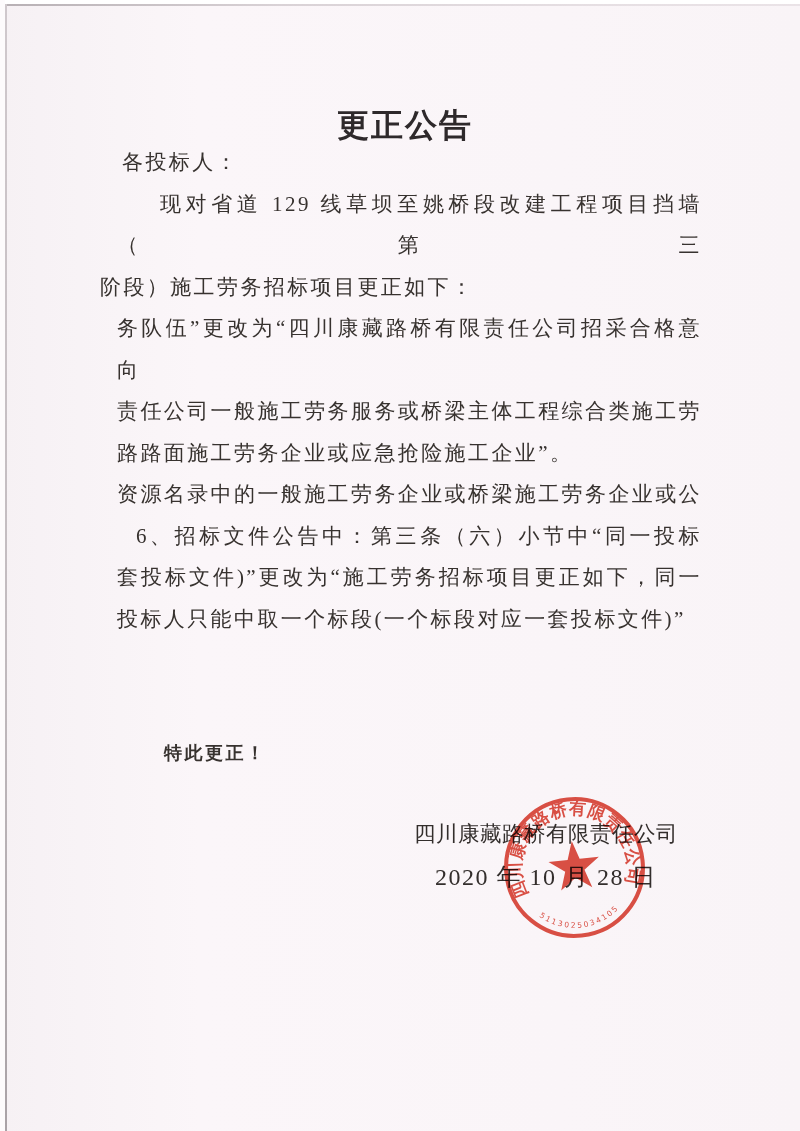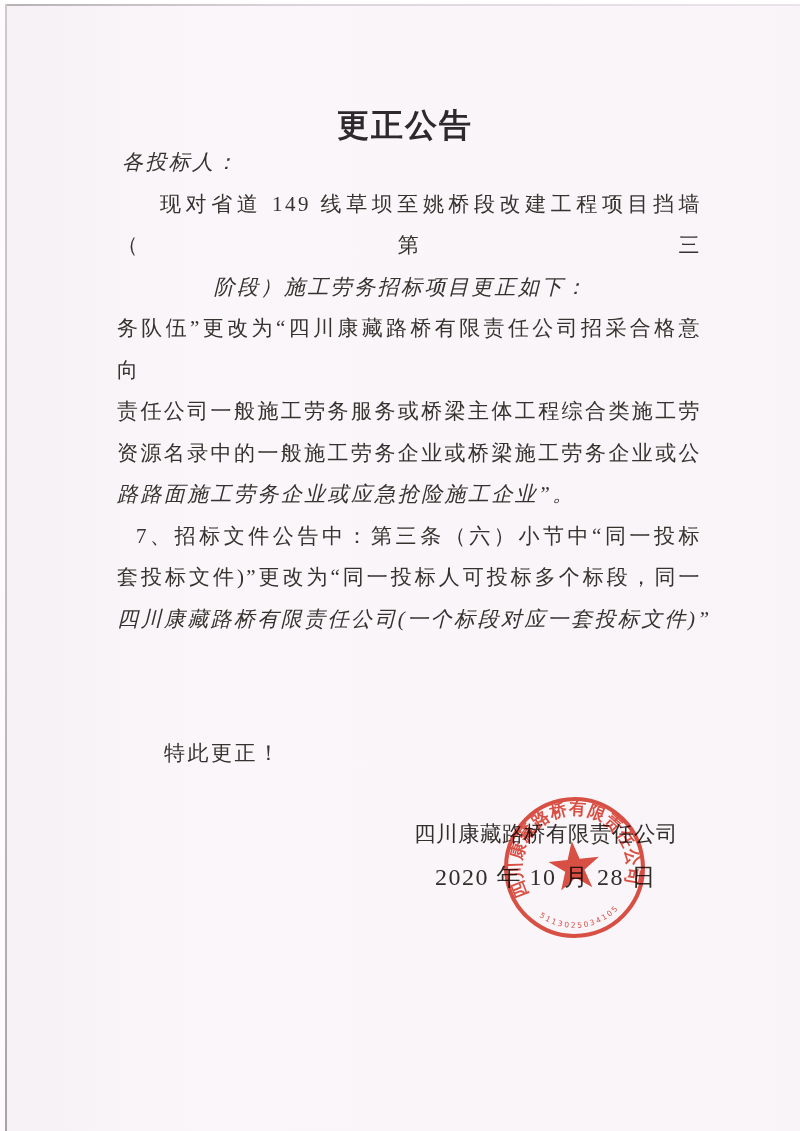--- a/index.html
+++ b/index.html
@@ -44,34 +44,35 @@
     width: 585px;
   }
   .line {
     font-size: 21px;
     line-height: 41.5px;
     letter-spacing: 2.4px;
     color: #37322f;
     text-align: justify;
     text-align-last: justify;
   }
-  .line.nf  { text-align: left; text-align-last: auto; white-space: nowrap; font-style: italic; }
+  .line.nf  { text-align: left; text-align-last: auto; white-space: nowrap; }
   .line.s   { text-indent: 5px; }
   .line.p   { text-indent: 43px; }
   .line.num { text-indent: 19px; }
-  .line.neg { margin-left: -17px; width: calc(100% + 17px); text-align: center; }
+  .line.neg { margin-left: -17px; width: calc(100% + 17px); }
 
   .closing {
     position: absolute;
     top: 733px;
     left: 164px;
-    font-size: 21px;
+    font-size: 18px;
     line-height: 41.5px;
     letter-spacing: 2.5px;
     color: #37322f;
+    font-weight: bold;
   }
 
   .signature {
     position: absolute;
     top: 813px;
     left: 405px;
     width: 282px;
     text-align: center;
     color: #332e2c;
   }
@@ -119,29 +120,29 @@
 <div class="page">
   <div class="edge-top-white"></div>
   <div class="edge-top-line"></div>
   <div class="edge-left-white"></div>
   <div class="edge-left-line"></div>
 
   <h1 class="title">更正公告</h1>
 
   <div class="body-text">
     <div class="line nf s">各投标人：</div>
-    <div class="line p">现对省道 149 线草坝至姚桥段改建工程项目挡墙（第三</div>
+    <div class="line p">现对省道 129 线草坝至姚桥段改建工程项目挡墙（第三</div>
     <div class="line nf neg">阶段）施工劳务招标项目更正如下：</div>
     <div class="line">务队伍”更改为“四川康藏路桥有限责任公司招采合格意向</div>
     <div class="line">责任公司一般施工劳务服务或桥梁主体工程综合类施工劳</div>
+    <div class="line nf">路路面施工劳务企业或应急抢险施工企业”。</div>
     <div class="line">资源名录中的一般施工劳务企业或桥梁施工劳务企业或公</div>
-    <div class="line nf">路路面施工劳务企业或应急抢险施工企业”。</div>
-    <div class="line num">7、招标文件公告中：第三条（六）小节中“同一投标</div>
-    <div class="line">套投标文件)”更改为“同一投标人可投标多个标段，同一</div>
-    <div class="line nf">四川康藏路桥有限责任公司(一个标段对应一套投标文件)”</div>
+    <div class="line num">6、招标文件公告中：第三条（六）小节中“同一投标</div>
+    <div class="line">套投标文件)”更改为“施工劳务招标项目更正如下，同一</div>
+    <div class="line nf">投标人只能中取一个标段(一个标段对应一套投标文件)”</div>
   </div>
 
   <div class="closing">特此更正！</div>
 
   <div class="signature">
     <div class="sig-company">四川康藏路桥有限责任公司</div>
     <div class="sig-date">2020 年 10 月 28 日</div>
   </div>
 
   <div class="seal">

